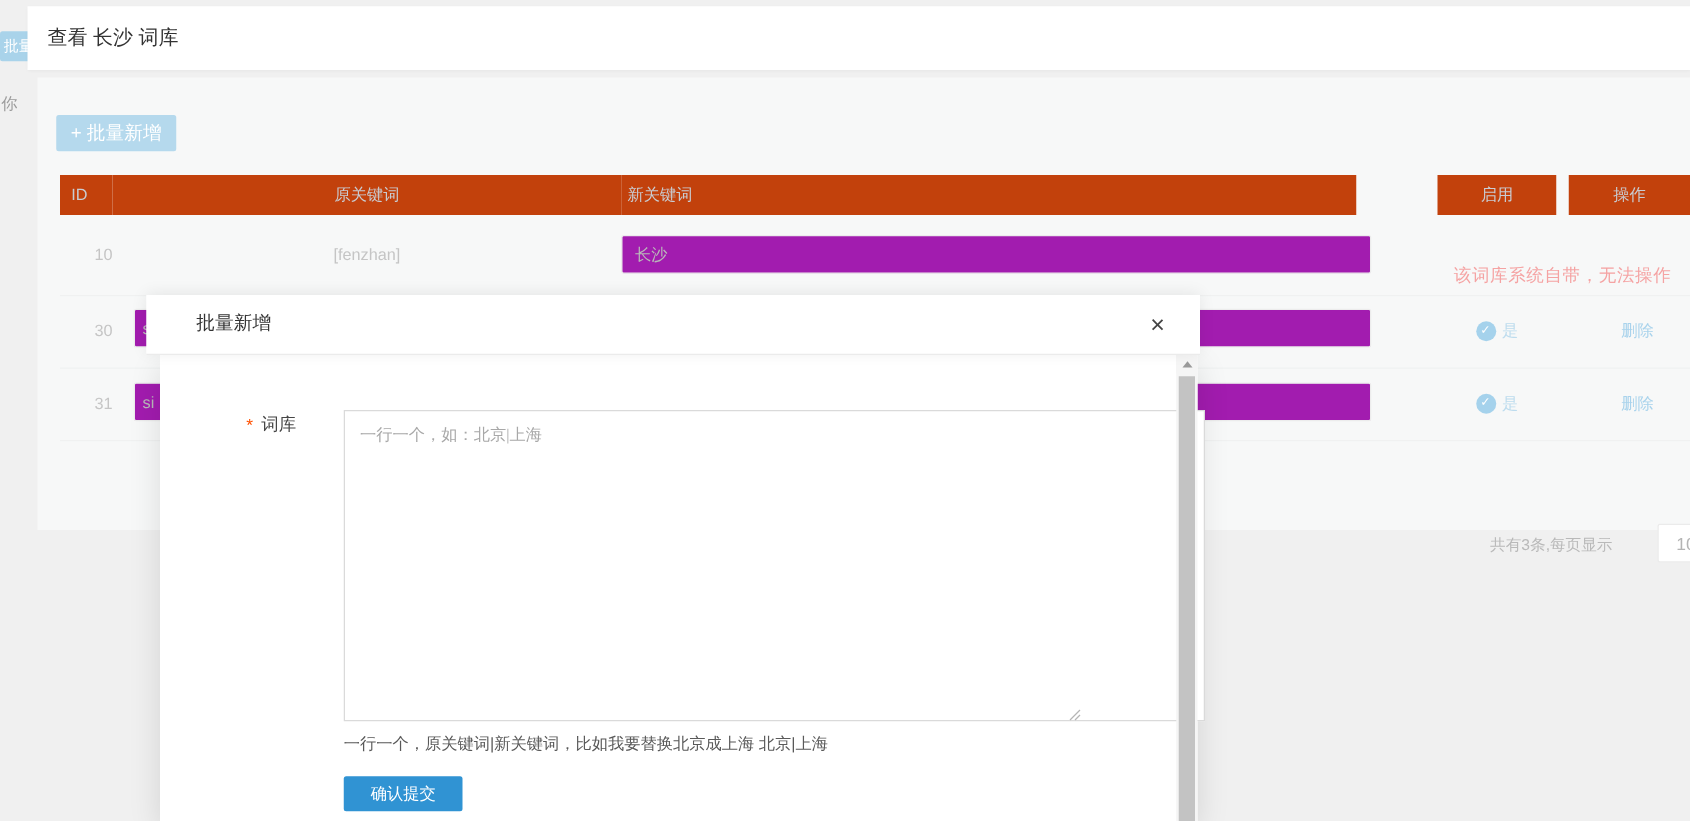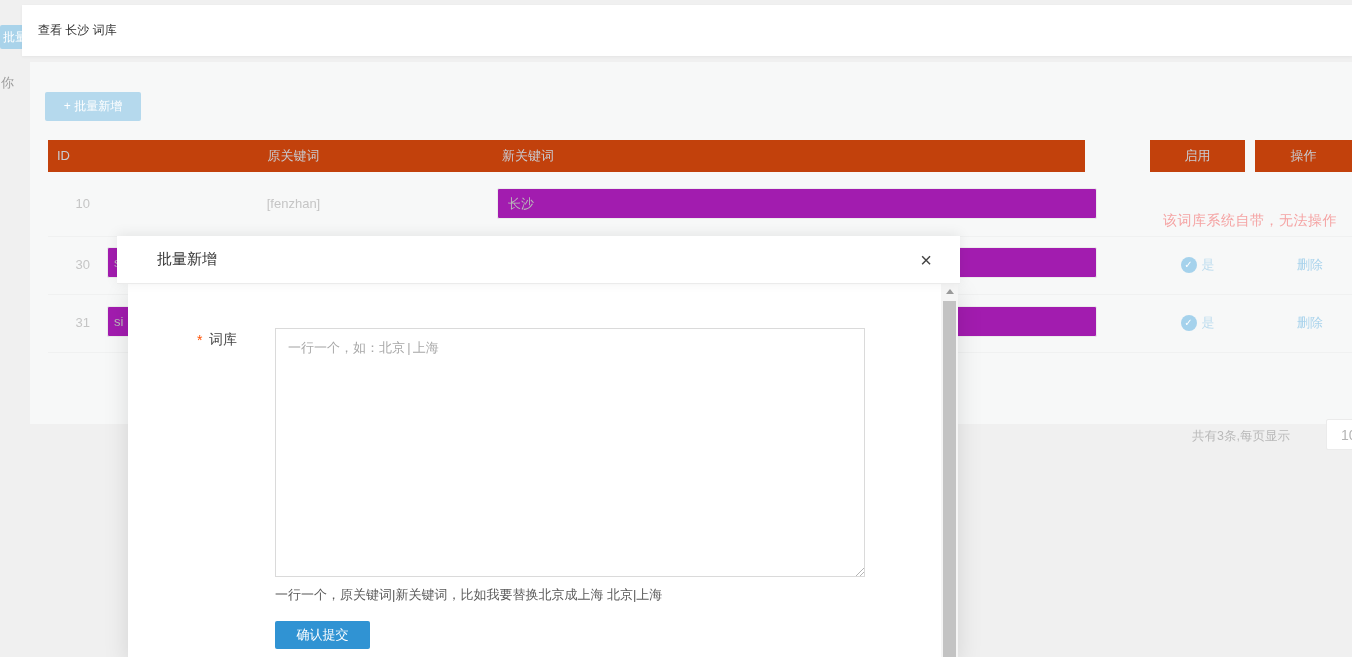--- a/index.html
+++ b/index.html
@@ -8,26 +8,26 @@
   .stage { position:relative; width:1352px; height:657px; overflow:hidden; }
 
   
   .bg-badge { position:absolute; left:0; top:25px; width:30px; height:24px; background:#a9d3ea;
               color:#fff; font-size:12px; line-height:24px; padding-left:3px; overflow:hidden; border-radius:2px; }
   .bg-you   { position:absolute; left:1px; top:74px; color:#9b9b9b; font-size:13px; }
 
   
   .titlebar { position:absolute; left:22px; top:5px; width:1330px; height:51px; background:#ffffff;
               box-shadow:0 1px 3px rgba(0,0,0,0.05); }
-  .page-title { position:absolute; left:16px; top:0; height:51px; line-height:51px; font-size:12px; color:#333; }
+  .page-title { position:absolute; left:16px; top:0; height:51px; line-height:51px; font-size:16px; color:#333; }
 
   .card { position:absolute; left:30px; top:62px; width:1322px; height:362px; background:#f7f8f8; }
 
   .btn-batch { position:absolute; left:15px; top:30px; width:96px; height:29px; background:#b5d9ed; color:#ffffff;
-               font-size:12px; border:none; border-radius:2px; cursor:pointer; font-family:inherit; }
+               font-size:15px; border:none; border-radius:2px; cursor:pointer; font-family:inherit; }
 
   
   .th { position:absolute; height:32px; line-height:32px; background:#c2410c; color:#c9ccd2; font-size:13px; top:78px; }
   .th-id   { left:18px;  width:42px;  padding-left:9px; }
   .th-orig { left:60px;  width:407px; text-align:center; }
   .th-new  { left:467px; width:588px; padding-left:5px; }
   .th-en   { left:1120px; width:95px; text-align:center; }
   .th-op   { left:1225px; width:97px; text-align:center; }
 
   .cell { position:absolute; font-size:13px; color:#c5c5c5; }
@@ -59,23 +59,23 @@
   .modal-title { position:absolute; left:23px; top:0; height:48px; line-height:46px; font-size:15px; color:#333;margin-left:17px; }
   .modal-close { position:absolute; right:22px; top:12px; width:24px; height:24px; line-height:24px; text-align:center;
                  font-size:20px; color:#444; cursor:pointer; }
 
   .modal-body { position:absolute; left:128px; top:284px; width:830px; height:373px; background:#fff;
                 box-shadow:0 8px 24px rgba(0,0,0,0.12); z-index:9; }
 
   .form-asterisk { position:absolute; left:69px; top:48px; color:#ff5000; font-size:14px; }
   .form-label { position:absolute; left:81px; top:47px; color:#464646; font-size:14px; }
 
-  .modal-textarea { position:absolute; left:147px; top:44px; width:590px; height:249px; border:1px solid #dadada;
+  .modal-textarea { position:absolute; left:147px; top:44px; width:689px; height:249px; border:1px solid #dadada;
                     background:#fff; resize:none; font-size:13px; color:#555; padding:10px 12px; outline:none;
-                    font-family:Liberation Mono, monospace; }
+                    font-family:Liberation Serif, serif; }
   .modal-textarea::placeholder { color:#a8a8a8; }
   .resize-grip { position:absolute; left:726px; top:282px; z-index:11; pointer-events:none; }
 
   .form-hint { position:absolute; left:147px; top:302px; font-size:13px; color:#595959; }
 
   .btn-submit { position:absolute; left:147px; top:337px; width:95px; height:28px; background:#3093d3; color:#fff;
                 border:none; border-radius:2px; font-size:13px; cursor:pointer; font-family:inherit; }
 
   
   .sb-track { position:absolute; left:813px; top:0; width:17px; height:373px; background:#f5f5f5; }

